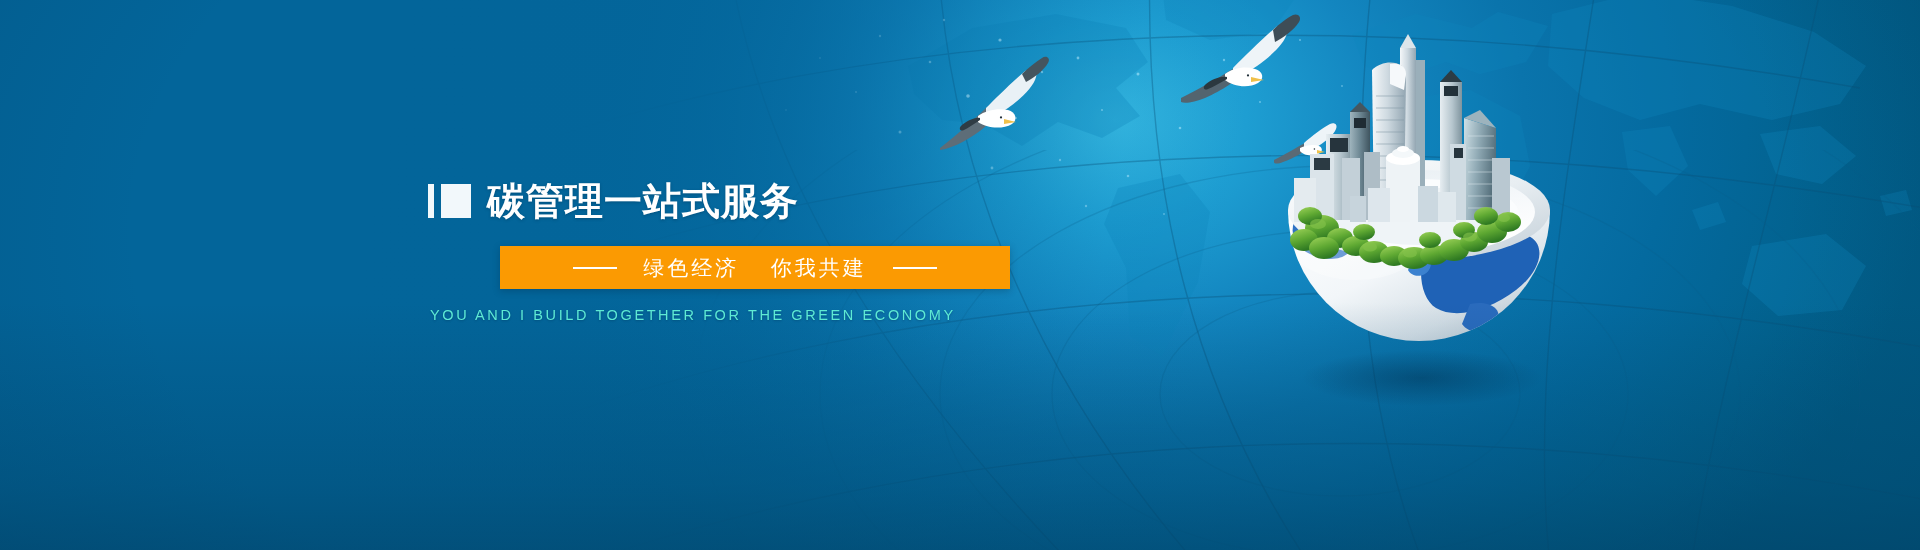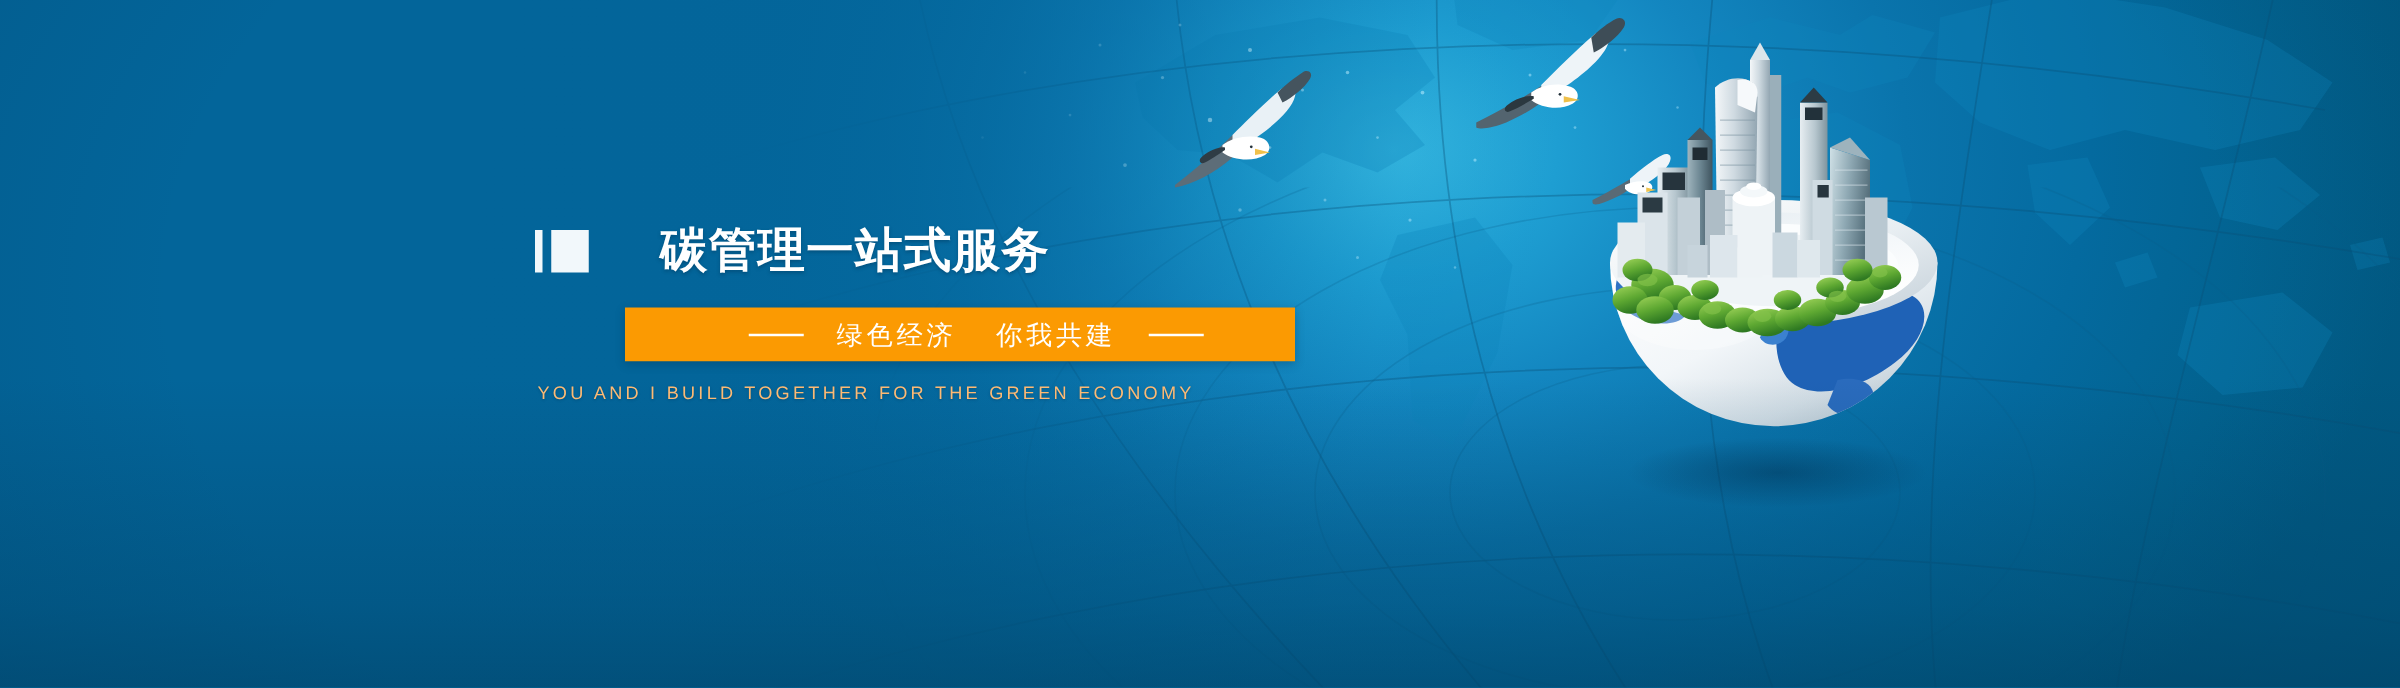--- a/index.html
+++ b/index.html
@@ -108,21 +108,20 @@
   .copy {
     position: absolute;
     left: 428px;
     top: 178px;
     width: 640px;
   }
   .title-row {
     display: flex;
     align-items: center;
     height: 46px;
-    gap: 41px;
   }
   .title-mark {
     display: flex;
     align-items: center;
     gap: 7px;
     margin-right: 16px;
   }
   .title-mark .bar {
     width: 6px;
     height: 34px;
@@ -162,21 +161,20 @@
     margin-top: 22px;
     margin-left: 72px;
     width: 510px;
     height: 43px;
     background: #fb9a02;
     display: flex;
     align-items: center;
     justify-content: center;
     gap: 26px;
     box-shadow: 0 2px 7px rgba(0,35,60,0.28);
-    padding-left: 26px;
   }
   .slogan-bar .dash {
     width: 44px;
     height: 2px;
     background: #ffffff;
     display: block;
     flex: none;
   }
   .slogan-bar .slogan-text {
     font-size: 21px;
@@ -184,21 +182,21 @@
     color: #ffffff;
     letter-spacing: 3px;
     white-space: nowrap;
   }
   .slogan-bar .slogan-text .gap { display: inline-block; width: 14px; }
 
   .tagline {
     margin-top: 18px;
     margin-left: 2px;
     font-size: 14.5px;
-    color: #fdba74;
+    color: #5eead4;
     letter-spacing: 2.6px;
     white-space: nowrap;
     text-shadow: 0 1px 2px rgba(0,40,70,0.3);
   }
 </style>
 </head>
 <body>
 
 <div class="banner">
 

